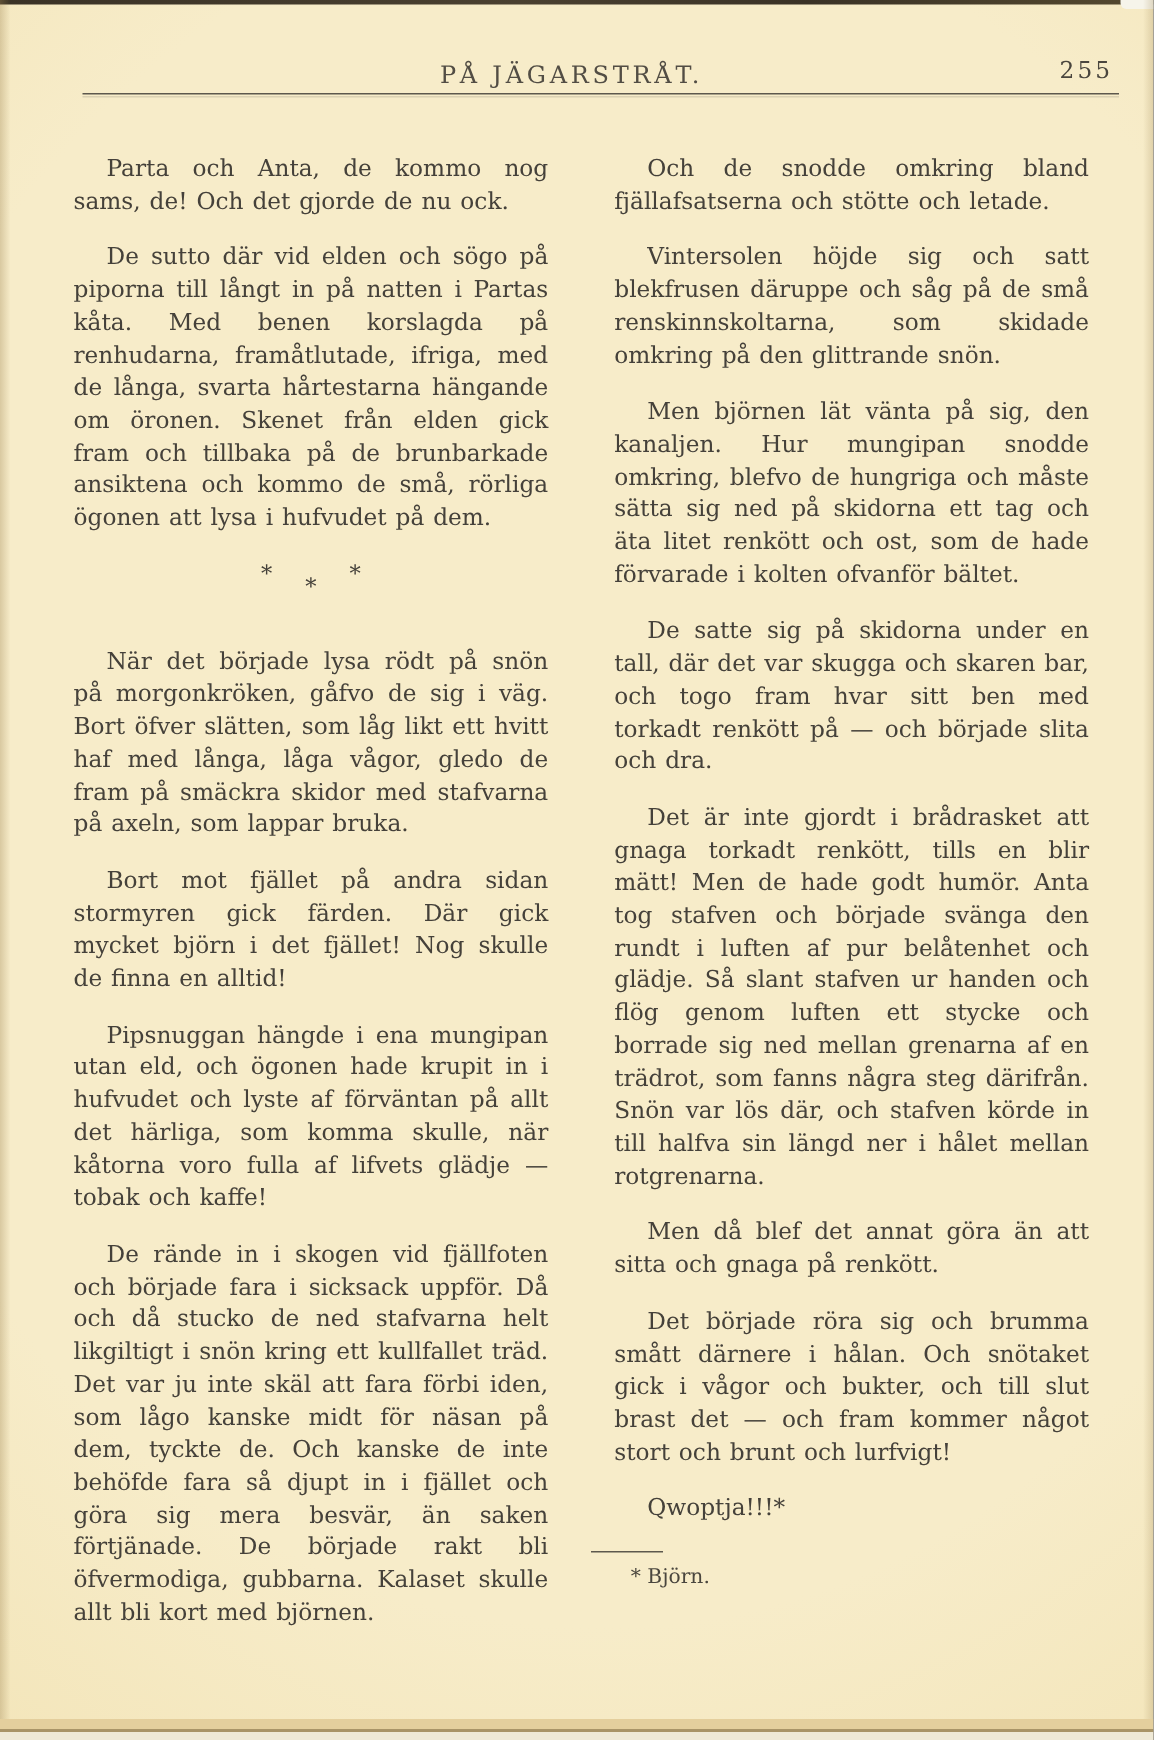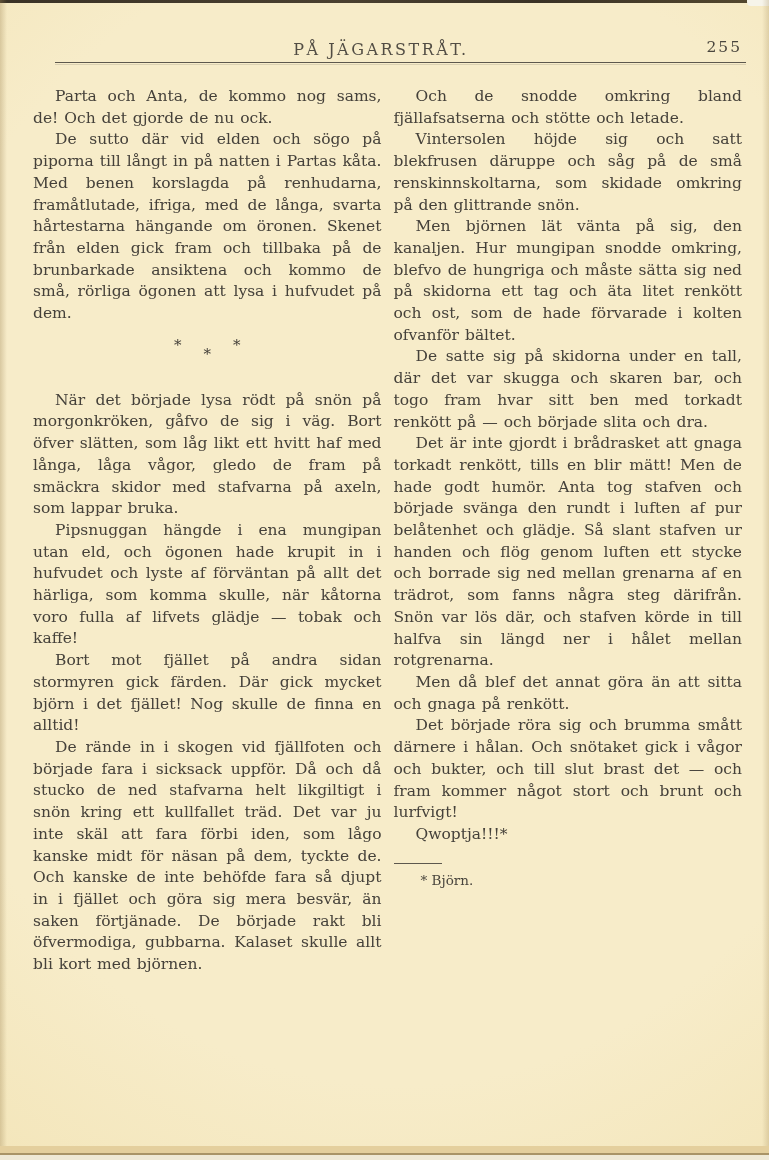--- a/index.html
+++ b/index.html
@@ -77,21 +77,21 @@
     left: 33px;
     right: 27px;
     display: flex;
     gap: 12px;
   }
   .col {
     flex: 1 1 0;
     min-width: 0;
   }
   .para {
-    margin: 0;
+    margin: 16px;
     font-size: 15.5px;
     line-height: 21.7px;
     text-align: justify;
     text-indent: 22px;
     word-spacing: 1px;
   }
 
   
   .section-break {
     margin: 11px 0 12px;
@@ -153,22 +153,22 @@
           <p class="para">Parta och Anta, de kommo nog sams, de! Och det gjorde de nu ock.</p>
           <p class="para">De sutto där vid elden och sögo på piporna till långt in på natten i Partas kåta. Med benen korslagda på renhudarna, framåtlutade, ifriga, med de långa, svarta hårtestarna hängande om öronen. Skenet från elden gick fram och tillbaka på de brunbarkade ansiktena och kommo de små, rörliga ögonen att lysa i hufvudet på dem.</p>
         </div>
 
       <div class="section-break">
         <span class="ast">*</span><span class="ast mid">*</span><span class="ast">*</span>
       </div>
 
       <div>
           <p class="para">När det började lysa rödt på snön på morgonkröken, gåfvo de sig i väg. Bort öfver slätten, som låg likt ett hvitt haf med långa, låga vågor, gledo de fram på smäckra skidor med stafvarna på axeln, som lappar bruka.</p>
+          <p class="para">Bort mot fjället på andra sidan stormyren gick färden. Där gick mycket björn i det fjället! Nog skulle de finna en alltid!</p>
           <p class="para">Pipsnuggan hängde i ena mungipan utan eld, och ögonen hade krupit in i hufvudet och lyste af förväntan på allt det härliga, som komma skulle, när kåtorna voro fulla af lifvets glädje — tobak och kaffe!</p>
-          <p class="para">Bort mot fjället på andra sidan stormyren gick färden. Där gick mycket björn i det fjället! Nog skulle de finna en alltid!</p>
           <p class="para">De rände in i skogen vid fjällfoten och började fara i sicksack uppför. Då och då stucko de ned stafvarna helt likgiltigt i snön kring ett kullfallet träd. Det var ju inte skäl att fara förbi iden, som lågo kanske midt för näsan på dem, tyckte de. Och kanske de inte behöfde fara så djupt in i fjället och göra sig mera besvär, än saken förtjänade. De började rakt bli öfvermodiga, gubbarna. Kalaset skulle allt bli kort med björnen.</p>
         </div>
     </div>
 
     <div class="col">
       <div>
           <p class="para">Och de snodde omkring bland fjällafsatserna och stötte och letade.</p>
           <p class="para">Vintersolen höjde sig och satt blekfrusen däruppe och såg på de små renskinnskoltarna, som skidade omkring på den glittrande snön.</p>
           <p class="para">Men björnen lät vänta på sig, den kanaljen. Hur mungipan snodde omkring, blefvo de hungriga och måste sätta sig ned på skidorna ett tag och äta litet renkött och ost, som de hade förvarade i kolten ofvanför bältet.</p>
           <p class="para">De satte sig på skidorna under en tall, där det var skugga och skaren bar, och togo fram hvar sitt ben med torkadt renkött på — och började slita och dra.</p>

